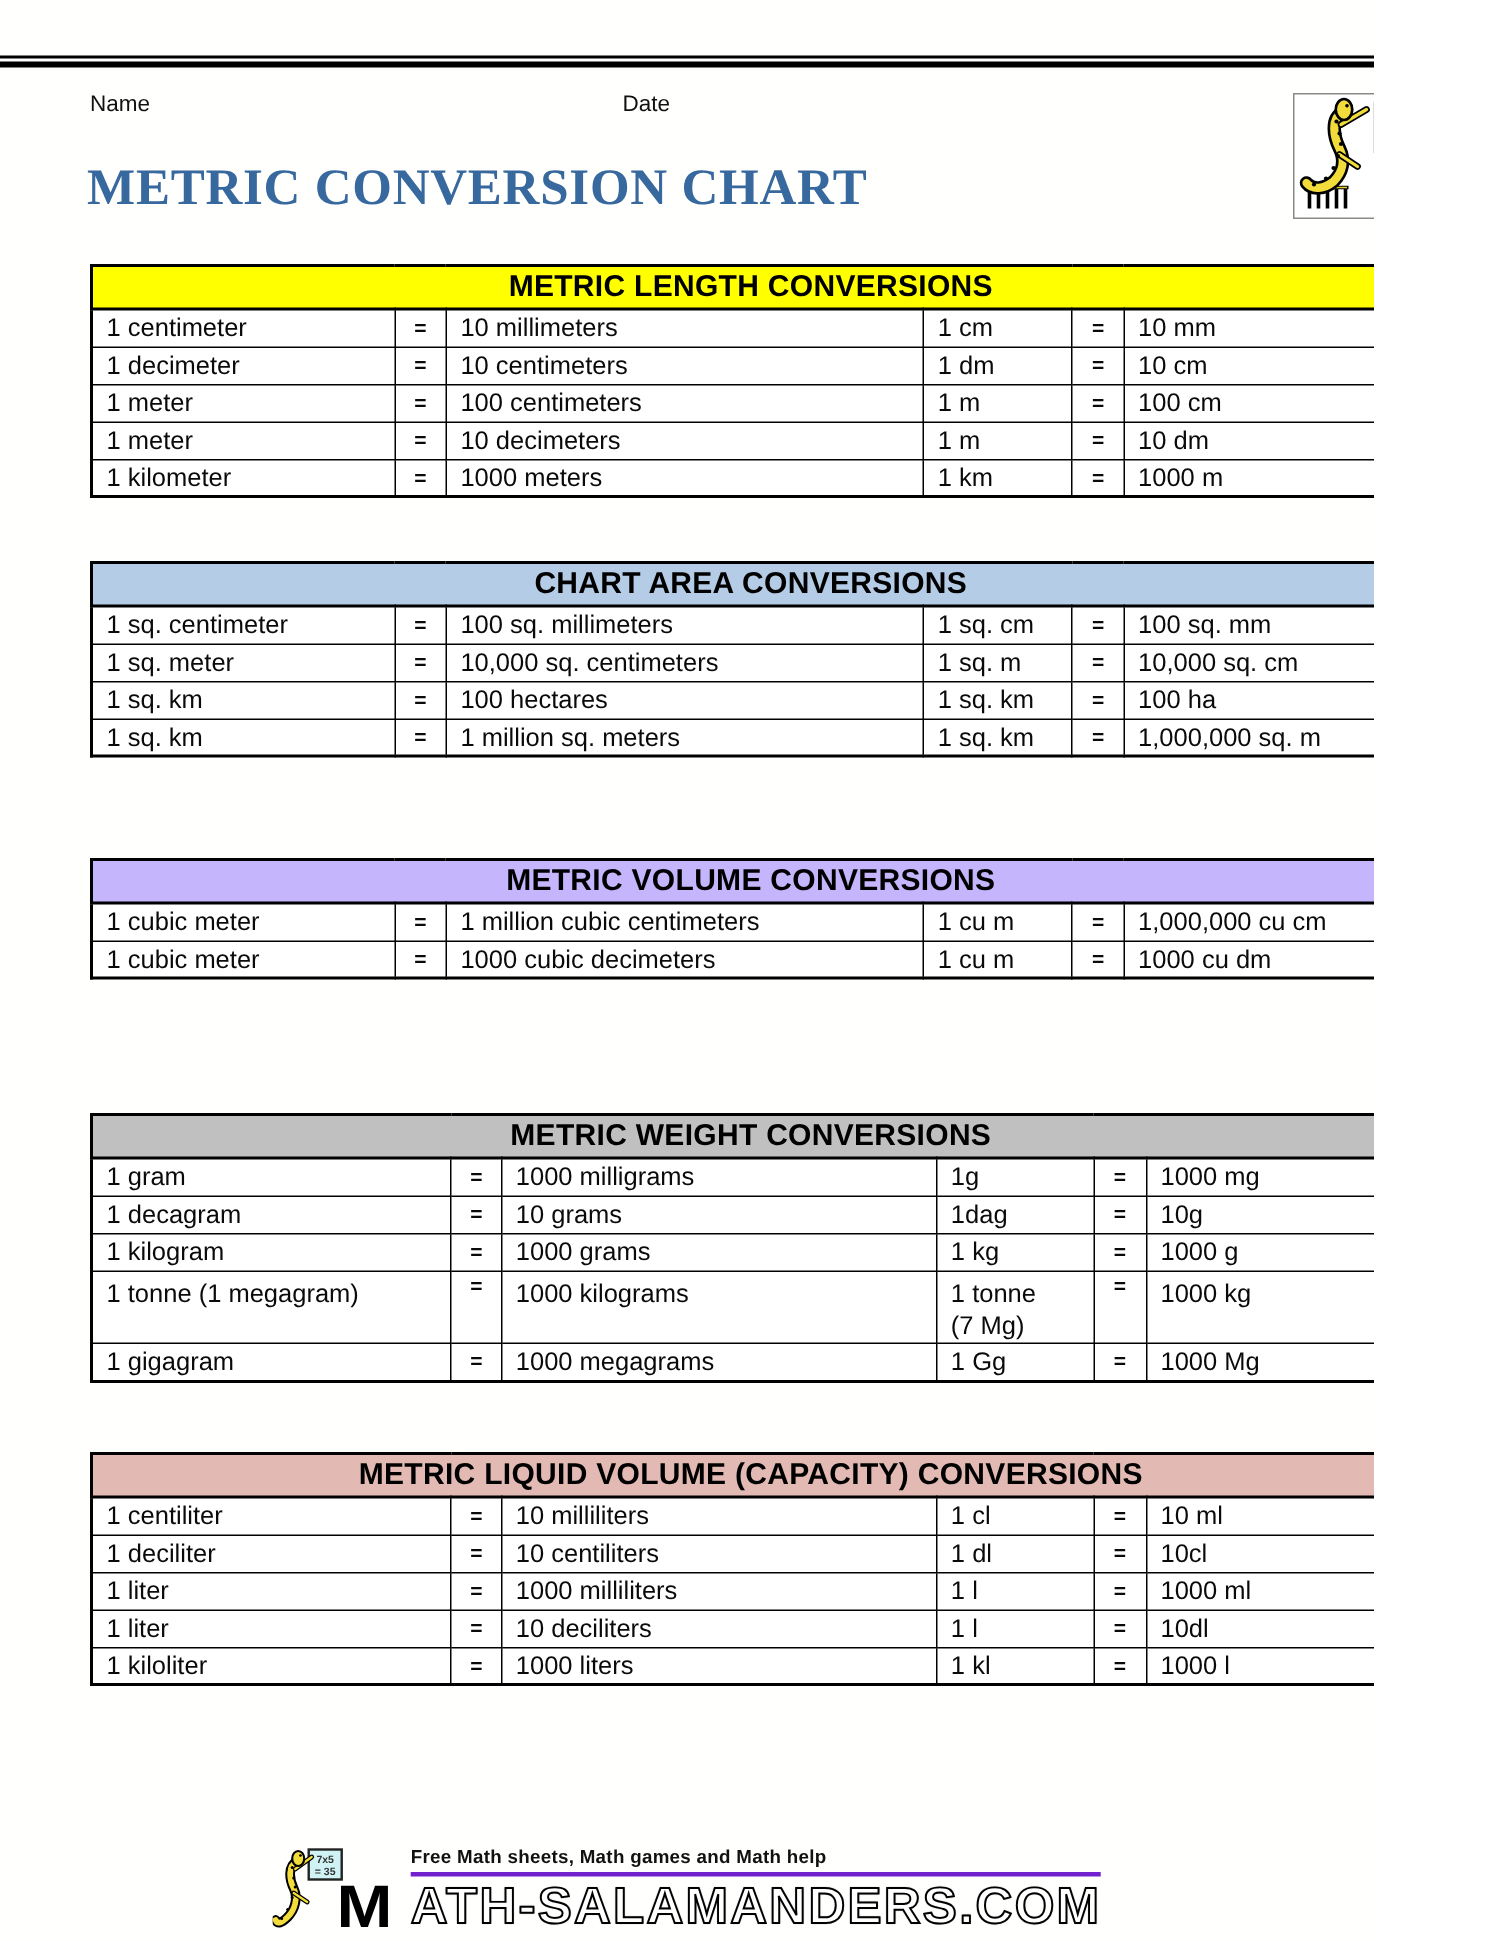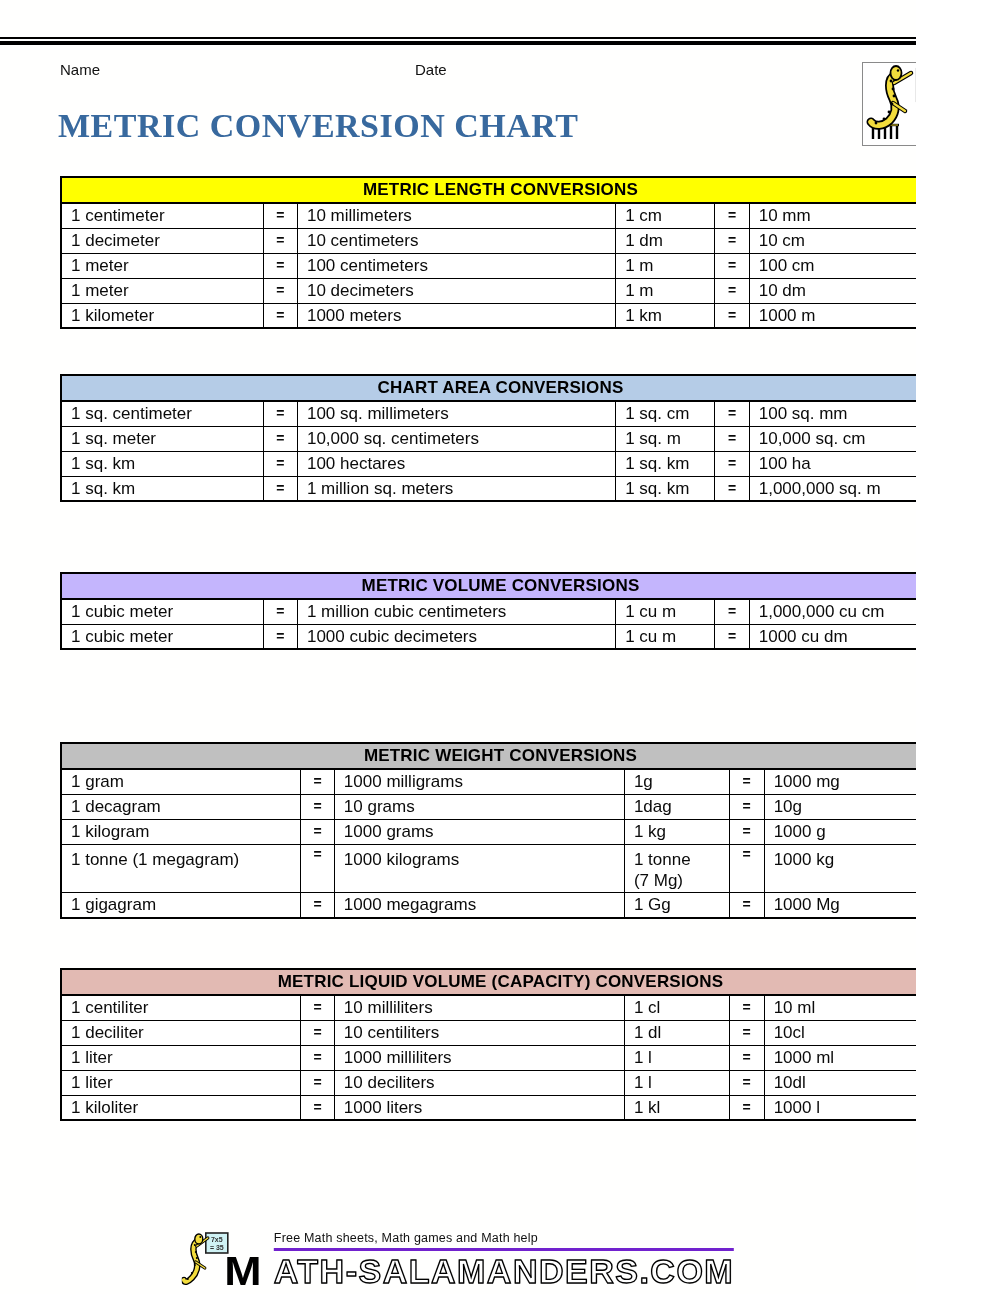--- a/index.html
+++ b/index.html
@@ -26,37 +26,37 @@
   }
   
   table.conv {
     position:absolute; left:60px; width:881px;
     border-collapse:collapse; table-layout:fixed; background:#fff;
     font-size:17px; color:#0a0a0a;
   }
   table.conv, table.conv th { border:2.5px solid #000; }
   table.conv td { border:1.5px solid #000; height:25px; vertical-align:middle;
     padding:1px 4px 1px 9px; white-space:pre-line; line-height:1.25; }
-  table.conv th { height:21px; padding:2px 0; font-size:17px; font-weight:bold;
+  table.conv th { height:21px; padding:2px 0; font-size:20px; font-weight:bold;
     letter-spacing:0.2px; text-align:center; color:#000; }
   table.conv td.eq { text-align:center; padding:1px 0; font-weight:bold; font-size:14px; }
   tr.tall td { vertical-align:top; padding-top:4px; }
   
   .va col.c1{width:23%} .va col.c2{width:3.9%} .va col.c3{width:36.2%}
   .va col.c4{width:11.3%} .va col.c5{width:3.9%} .va col.c6{width:21.7%}
   .vb col.c1{width:27.3%} .vb col.c2{width:3.8%} .vb col.c3{width:33%}
   .vb col.c4{width:11.9%} .vb col.c5{width:4%} .vb col.c6{width:20%}
   .t0{top:176px} .t1{top:374px} .t2{top:572px} .t3{top:742px} .t4{top:968px}
   
   .footer {
     position:absolute; top:1231px; left:50%; transform:translateX(-50%);
     display:flex; align-items:flex-start;
   }
   .f-col { display:flex; flex-direction:column; margin-left:-30px; padding-left:34px; }
-  .f-tagline { font-size:12.5px; font-weight:normal; color:#111; letter-spacing:0.2px; }
+  .f-tagline { font-size:12.5px; font-weight:bold; color:#111; letter-spacing:0.2px; }
   .f-rule { height:3px; background:#7122CE; margin:3px 0 1px 0; }
   .f-site {
     font-size:34px; font-weight:800; letter-spacing:1.5px; white-space:nowrap;
     color:#fff; -webkit-text-stroke:1.3px #000;
     text-shadow:0 0 1px #000, 0 0 1px #000; margin-top:0px;
   }
 </style>
 </head>
 <body>
 

